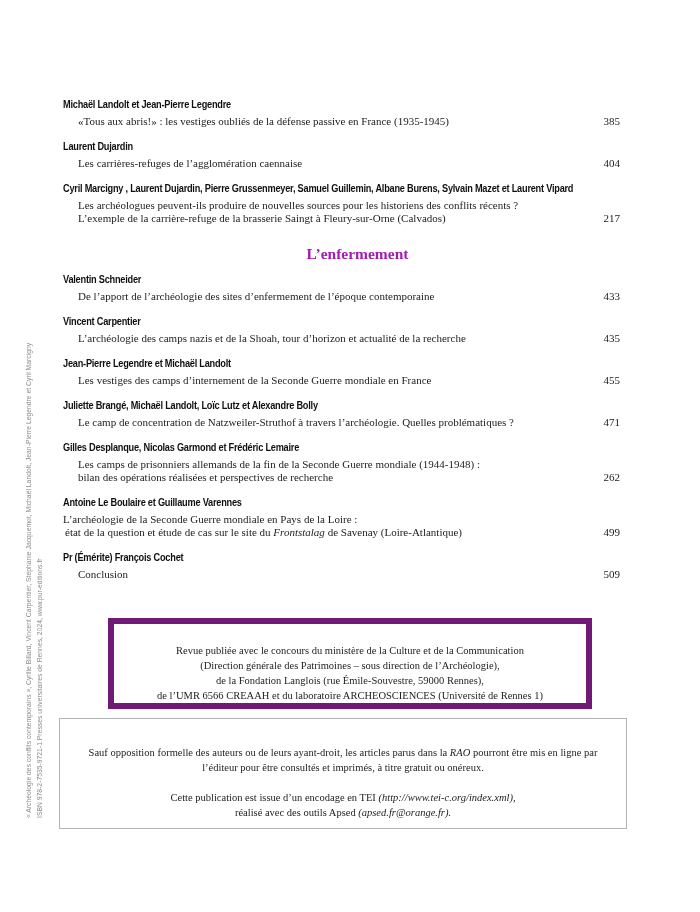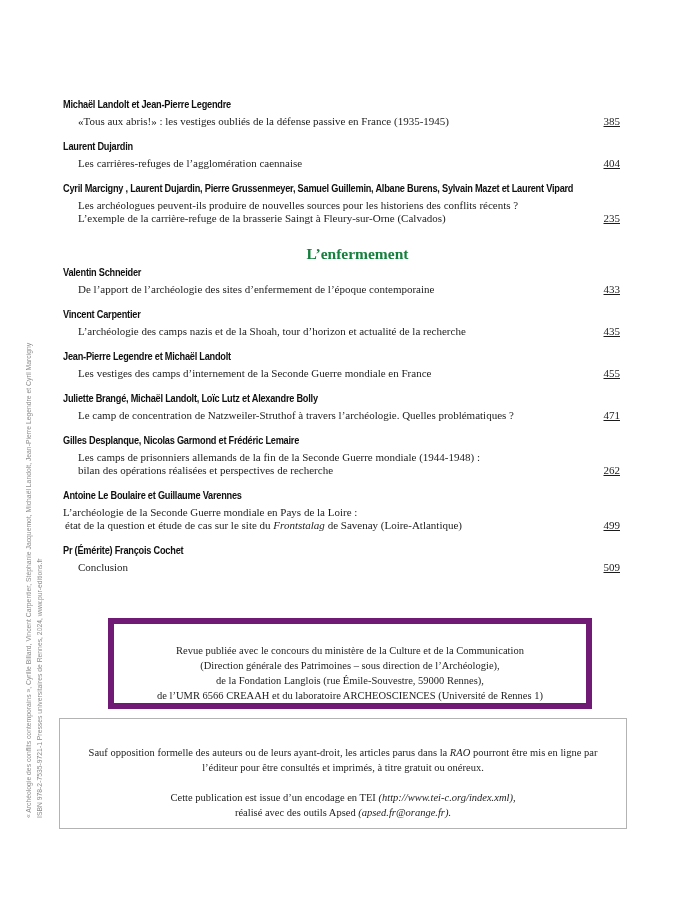--- a/index.html
+++ b/index.html
@@ -41,30 +41,29 @@
     line-height: 13px;
     padding-left: 15px;
   }
   .title.no-indent { padding-left: 0; }
   .line2-indent { padding-left: 2px; }
   .pagenum {
     font-size: 11px;
     line-height: 13px;
     margin-left: 14px;
     white-space: nowrap;
-    text-decoration: underline;
   }
   .section-heading {
     text-align: center;
     font-weight: bold;
     font-size: 15.5px;
     line-height: 18px;
-    margin: 20px 0 3px;
+    margin: 20px 0 10px;
     padding-left: 32px;
-    color: #15803d;
+    color: #a21caf;
   }
   .it { font-style: italic; }
   .box1 {
     position: absolute;
     left: 108px; top: 618px;
     width: 484px; height: 91px;
     box-sizing: border-box;
     border: 6px solid #701a75;
     text-align: center;
     font-size: 10.5px;
@@ -125,21 +124,21 @@
       </div>
     </div>
 
     <div class="entry">
       <div class="authors">Cyril Marcigny ,  Laurent Dujardin, Pierre Grussenmeyer, Samuel Guillemin, Albane Burens, Sylvain Mazet et Laurent Vipard</div>
       <div class="title-row">
         <div class="title">
           <div>Les archéologues peuvent-ils produire de nouvelles sources pour les historiens des conflits récents ?</div>
           <div>L’exemple de la carrière-refuge de la brasserie Saingt à Fleury-sur-Orne (Calvados)</div>
         </div>
-        <div class="pagenum">235</div>
+        <div class="pagenum">217</div>
       </div>
     </div>
 
     <div class="section-heading">L’enfermement</div>
 
     <div class="entry">
       <div class="authors">Valentin Schneider</div>
       <div class="title-row">
         <div class="title">De l’apport de l’archéologie des sites d’enfermement de l’époque contemporaine</div>
         <div class="pagenum">433</div>

